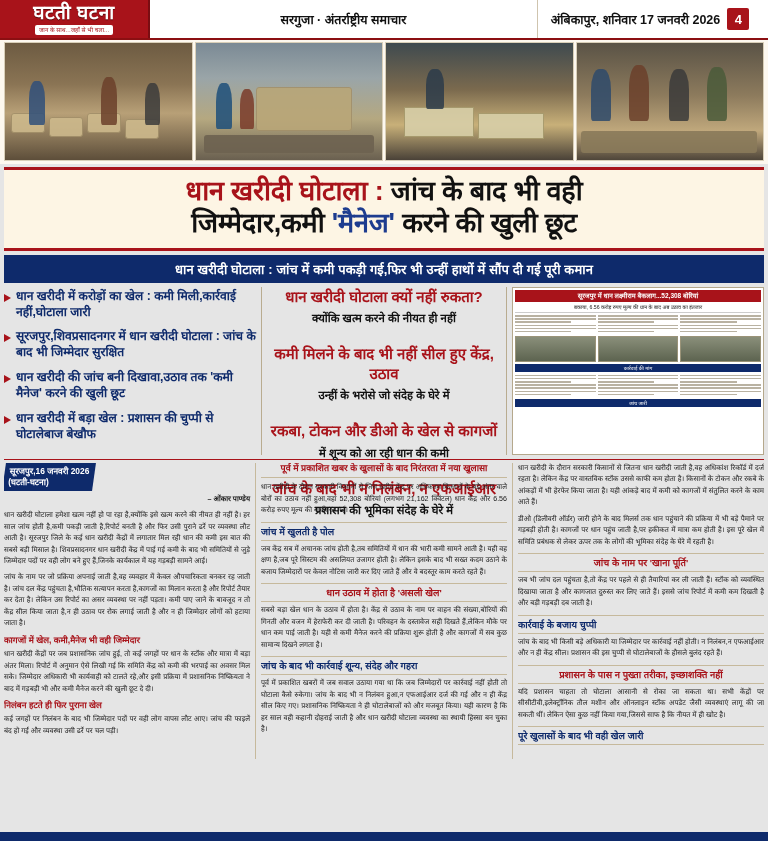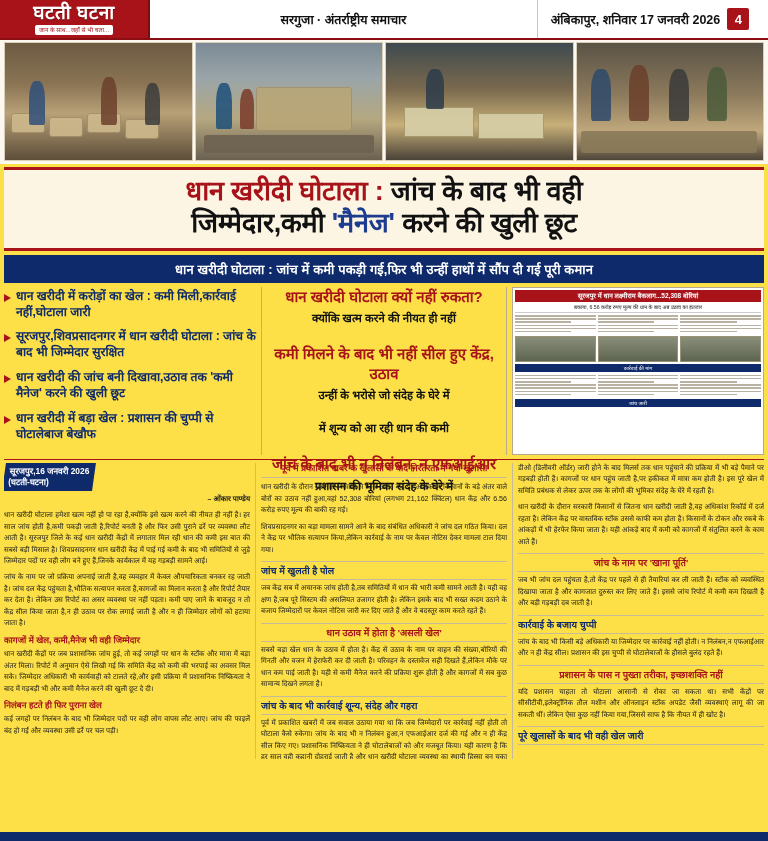--- a/index.html
+++ b/index.html
@@ -5,21 +5,21 @@
   * { box-sizing: border-box; }
   html, body {
     margin: 0; padding: 0;
     background: #ffffff;
     font-family: "Liberation Sans", sans-serif;
   }
   #page {
     width: 768px;
     height: 841px;
     position: relative;
-    background: #fde047;
+    background: #e5e5e5;
     overflow: hidden;
   }
 
   
   .masthead {
     display: flex;
     align-items: stretch;
     height: 40px;
     border-bottom: 2px solid #8b0f12;
     background: #ffffff;
@@ -426,20 +426,21 @@
       </div>
     </div>
 
     <div class="tri-col-mid">
       <div class="mid-q">धान खरीदी घोटाला क्यों नहीं रुकता?</div>
       <div class="mid-a">क्योंकि खत्म करने की नीयत ही नहीं</div>
       <div class="mid-div"></div>
       <div class="mid-q">कमी मिलने के बाद भी नहीं सील हुए केंद्र, उठाव</div>
       <div class="mid-a">उन्हीं के भरोसे जो संदेह के घेरे में</div>
       <div class="mid-div"></div>
+      <div class="mid-q">रकबा, टोकन और डीओ के खेल से कागजों</div>
       <div class="mid-a">में शून्य को आ रही धान की कमी</div>
       <div class="mid-div"></div>
       <div class="mid-q">जांच के बाद भी न निलंबन, न एफआईआर</div>
       <div class="mid-a">प्रशासन की भूमिका संदेह के घेरे में</div>
     </div>
 
     <div class="clip-box">
       <div class="clip-head">सूरजपुर में धान लक्ष्मीराम बैकलाग...52,308 बोरियां</div>
       <div class="clip-sub">बकाया, 6.56 करोड़ रुपए मूल्य की धान के बाद अब उठाव का इंतजार</div>
       <div class="clip-cols">
@@ -519,33 +520,32 @@
       <div class="para">जांच के नाम पर जो प्रक्रिया अपनाई जाती है,वह व्यवहार में केवल औपचारिकता बनकर रह जाती है। जांच दल केंद्र पहुंचता है,भौतिक सत्यापन करता है,कागजों का मिलान करता है और रिपोर्ट तैयार कर देता है। लेकिन उस रिपोर्ट का असर व्यवस्था पर नहीं पड़ता। कमी पाए जाने के बावजूद न तो केंद्र सील किया जाता है,न ही उठाव पर रोक लगाई जाती है और न ही जिम्मेदार लोगों को हटाया जाता है।</div>
       <div class="kicker">कागजों में खेल, कमी,मैनेज भी वही जिम्मेदार</div>
       <div class="para">धान खरीदी केंद्रों पर जब प्रशासनिक जांच हुई, तो कई जगहों पर धान के स्टॉक और मात्रा में बड़ा अंतर मिला। रिपोर्ट में अनुमान ऐसे लिखी गई कि समिति केंद्र को कमी की भरपाई का अवसर मिल सके। जिम्मेदार अधिकारी भी कार्यवाही को टालते रहे,और इसी प्रक्रिया में प्रशासनिक निष्क्रियता ने बाद में गड़बड़ी भी और कमी मैनेज करने की खुली छूट दे दी।</div>
       <div class="kicker">निलंबन हटते ही फिर पुराना खेल</div>
       <div class="para">कई जगहों पर निलंबन के बाद भी जिम्मेदार पदों पर वही लोग वापस लौट आए। जांच की फाइलें बंद हो गईं और व्यवस्था उसी ढर्रे पर चल पड़ी।</div>
     </div>
 
     <div class="bcol">
       <div class="col-head-red">पूर्व में प्रकाशित खबर के खुलासों के बाद निरंतरता में नया खुलासा</div>
       <div class="para">धान खरीदी के दौरान सरकारी किसानों से जिस खरीद केंद्र पर अधिकतम किसानों के बड़े अंतर वाले बोरों का उठाव नहीं हुआ,वहां 52,308 बोरियां (लगभग 21,162 क्विंटल) धान केंद्र और 6.56 करोड़ रुपए मूल्य की बाकी रह गई।</div>
-      <div class="para">शिवप्रसादनगर का बड़ा मामला सामने आने के बाद संबंधित अधिकारी ने जांच दल गठित किया। दल ने केंद्र पर भौतिक सत्यापन किया,लेकिन कार्रवाई के नाम पर केवल नोटिस देकर मामला टाल दिया गया।</div>
       <div class="sec-head-blue">जांच में खुलती है पोल</div>
       <div class="para">जब केंद्र सब में अचानक जांच होती है,तब समितियों में धान की भारी कमी सामने आती है। यही वह क्षण है,जब पूरे सिस्टम की असलियत उजागर होती है। लेकिन इसके बाद भी सख्त कदम उठाने के बजाय जिम्मेदारों पर केवल नोटिस जारी कर दिए जाते हैं और वे बदस्तूर काम करते रहते हैं।</div>
       <div class="sec-head">धान उठाव में होता है 'असली खेल'</div>
       <div class="para">सबसे बड़ा खेल धान के उठाव में होता है। केंद्र से उठाव के नाम पर वाहन की संख्या,बोरियों की गिनती और वजन में हेराफेरी कर दी जाती है। परिवहन के दस्तावेज सही दिखते हैं,लेकिन मौके पर धान कम पाई जाती है। यही से कमी मैनेज करने की प्रक्रिया शुरू होती है और कागजों में सब कुछ सामान्य दिखने लगता है।</div>
       <div class="sec-head-blue">जांच के बाद भी कार्रवाई शून्य, संदेह और गहरा</div>
       <div class="para">पूर्व में प्रकाशित खबरों में जब सवाल उठाया गया था कि जब जिम्मेदारों पर कार्रवाई नहीं होती तो घोटाला कैसे रुकेगा। जांच के बाद भी न निलंबन हुआ,न एफआईआर दर्ज की गई और न ही केंद्र सील किए गए। प्रशासनिक निष्क्रियता ने ही घोटालेबाजों को और मजबूत किया। यही कारण है कि हर साल वही कहानी दोहराई जाती है और धान खरीदी घोटाला व्यवस्था का स्थायी हिस्सा बन चुका है।</div>
 
     </div>
 
     <div class="bcol">
+      <div class="para">धान खरीदी के दौरान सरकारी किसानों से जितना धान खरीदी जाती है,वह अधिकांश रिकॉर्ड में दर्ज रहता है। लेकिन केंद्र पर वास्तविक स्टॉक उससे काफी कम होता है। किसानों के टोकन और रकबे के आंकड़ों में भी हेरफेर किया जाता है। यही आंकड़े बाद में कमी को कागजों में संतुलित करने के काम आते हैं।</div>
       <div class="para">डीओ (डिलीवरी ऑर्डर) जारी होने के बाद मिलर्स तक धान पहुंचाने की प्रक्रिया में भी बड़े पैमाने पर गड़बड़ी होती है। कागजों पर धान पहुंच जाती है,पर हकीकत में मात्रा कम होती है। इस पूरे खेल में समिति प्रबंधक से लेकर ऊपर तक के लोगों की भूमिका संदेह के घेरे में रहती है।</div>
-      <div class="para">धान खरीदी के दौरान सरकारी किसानों से जितना धान खरीदी जाती है,वह अधिकांश रिकॉर्ड में दर्ज रहता है। लेकिन केंद्र पर वास्तविक स्टॉक उससे काफी कम होता है। किसानों के टोकन और रकबे के आंकड़ों में भी हेरफेर किया जाता है। यही आंकड़े बाद में कमी को कागजों में संतुलित करने के काम आते हैं।</div>
       <div class="sec-head">जांच के नाम पर 'खाना पूर्ति'</div>
       <div class="para">जब भी जांच दल पहुंचता है,तो केंद्र पर पहले से ही तैयारियां कर ली जाती हैं। स्टॉक को व्यवस्थित दिखाया जाता है और कागजात दुरुस्त कर लिए जाते हैं। इससे जांच रिपोर्ट में कमी कम दिखती है और बड़ी गड़बड़ी दब जाती है।</div>
       <div class="sec-head-blue">कार्रवाई के बजाय चुप्पी</div>
       <div class="para">जांच के बाद भी किसी बड़े अधिकारी या जिम्मेदार पर कार्रवाई नहीं होती। न निलंबन,न एफआईआर और न ही केंद्र सील। प्रशासन की इस चुप्पी से घोटालेबाजों के हौसले बुलंद रहते हैं।</div>
       <div class="sec-head">प्रशासन के पास न पुख्ता तरीका, इच्छाशक्ति नहीं</div>
       <div class="para">यदि प्रशासन चाहता तो घोटाला आसानी से रोका जा सकता था। सभी केंद्रों पर सीसीटीवी,इलेक्ट्रॉनिक तौल मशीन और ऑनलाइन स्टॉक अपडेट जैसी व्यवस्थाएं लागू की जा सकती थीं। लेकिन ऐसा कुछ नहीं किया गया,जिससे साफ है कि नीयत में ही खोट है।</div>
       <div class="sec-head-blue">पूरे खुलासों के बाद भी वही खेल जारी</div>
 
     </div>
 

